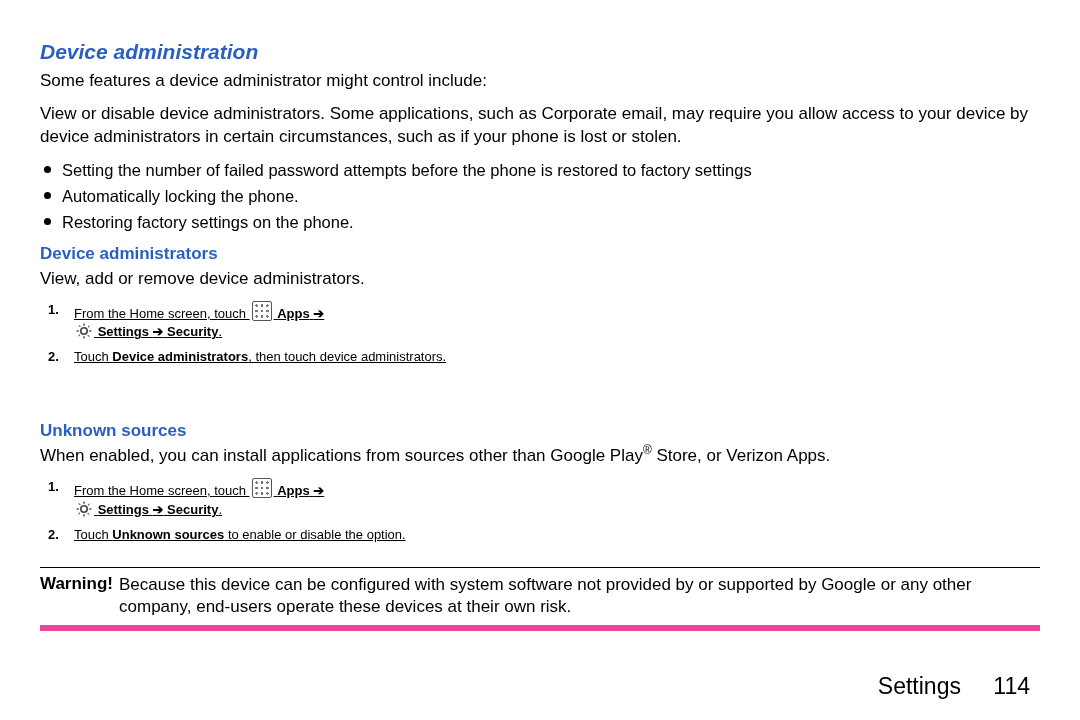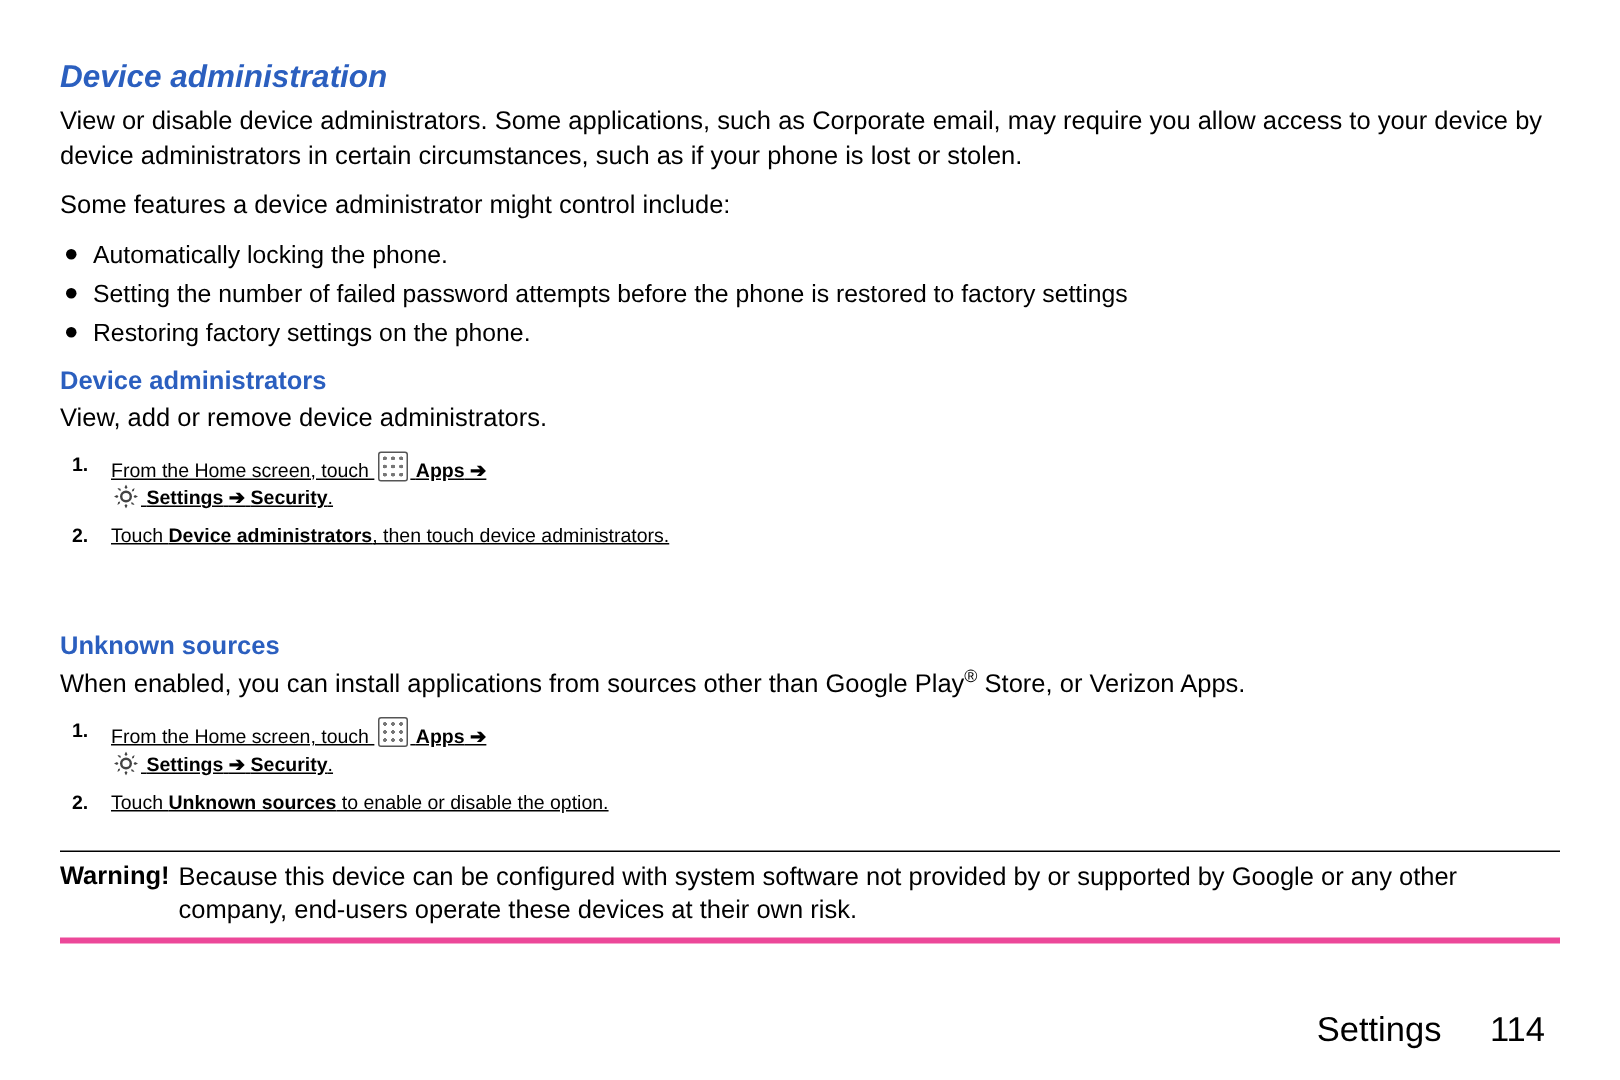--- a/index.html
+++ b/index.html
@@ -119,21 +119,21 @@
   .gear-icon svg { display: block; }
   
   sup.reg {
     font-size: 0.7em;
     vertical-align: super;
     line-height: 0;
   }
   
   .warning-block {
     border-top: 1px solid #000;
-    border-bottom: 4px solid #ec4899;
+    border-bottom: 6px solid #ec4899;
     padding: 6px 0;
     margin-top: 22px;
     display: flex;
     gap: 6px;
   }
   .warning-label {
     font-weight: bold;
     font-size: 17px;
     white-space: nowrap;
   }
@@ -151,25 +151,25 @@
   .footer .section-name { margin-right: 26px; }
 </style>
 </head>
 <body>
 
 <div class="page">
   <div class="columns">
 
     <div class="col">
       <h3 class="h-italic">Device administration</h3>
+      <p class="body">Some features a device administrator might control include:</p>
       <p class="body">View or disable device administrators. Some applications, such as Corporate email, may require you allow access to your device by device administrators in certain circumstances, such as if your phone is lost or stolen.</p>
-      <p class="body">Some features a device administrator might control include:</p>
       <ul class="bullets">
+        <li>Setting the number of failed password attempts before the phone is restored to factory settings</li>
         <li>Automatically locking the phone.</li>
-        <li>Setting the number of failed password attempts before the phone is restored to factory settings</li>
         <li>Restoring factory settings on the phone.</li>
       </ul>
 
       <div class="h-sub">Device administrators</div>
       <p class="body" style="margin-top:2px;">View, add or remove device administrators.</p>
 
       <ol class="steps">
         <li>
           <span>From the Home screen, touch </span>
           <span class="apps-icon"></span>

